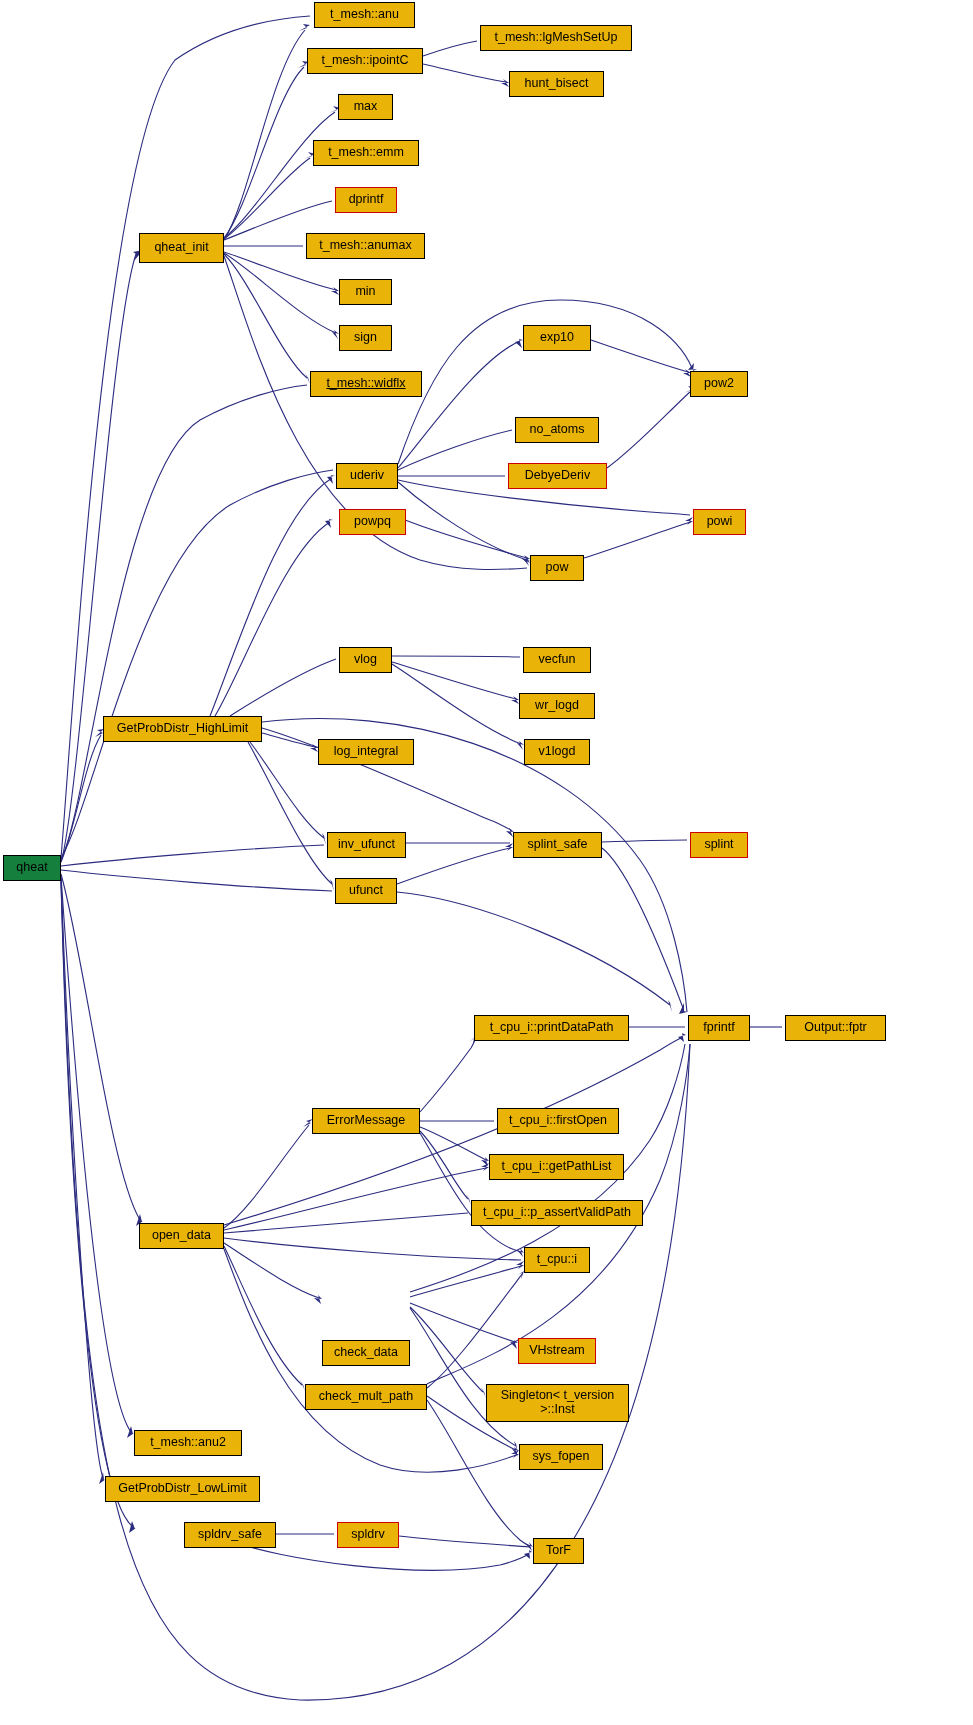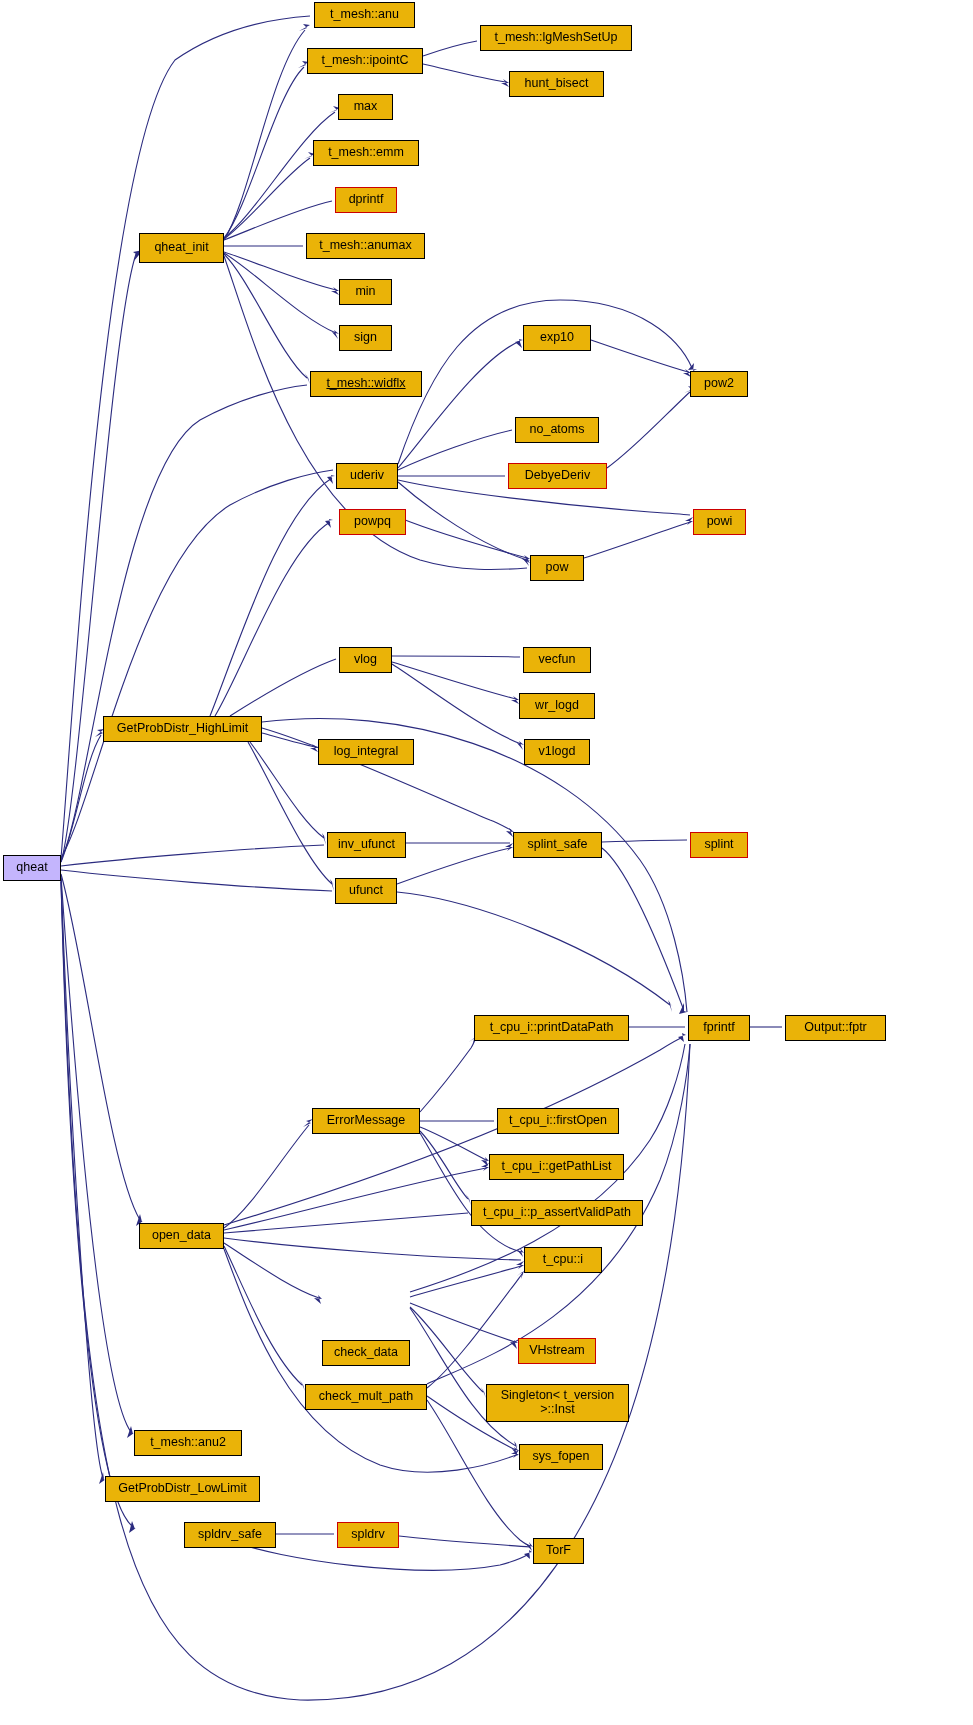--- a/index.html
+++ b/index.html
@@ -27,21 +27,21 @@
     align-items: center;
     justify-content: center;
     text-align: center;
     white-space: pre;
     padding: 0 3px;
   }
   .node.red {
     border-color: #cc0000;
   }
   .node.current {
-    background: #c4b5fd;
+    background: #15803d;
     border-color: #000000;
   }
   svg#edges {
     position: absolute;
     left: 0;
     top: 0;
     width: 973px;
     height: 1725px;
     overflow: visible;
   }
@@ -324,21 +324,21 @@
     <div class="node red" style="left: 690px; top: 832px; width: 58px; height: 26px;">splint</div>
     <div class="node" style="left: 335px; top: 878px; width: 62px; height: 26px; text-align: center;">ufunct</div>
     <div class="node" style="left: 474px; top: 1015px; width: 155px; height: 26px;">t_cpu_i::printDataPath</div>
     <div class="node" style="left: 688px; top: 1015px; width: 62px; height: 26px;">fprintf</div>
     <div class="node" style="left: 785px; top: 1015px; width: 101px; height: 26px;">Output::fptr</div>
     <div class="node" style="left: 312px; top: 1108px; width: 108px; height: 26px;">ErrorMessage</div>
     <div class="node" style="left: 497px; top: 1108px; width: 122px; height: 26px;">t_cpu_i::firstOpen</div>
     <div class="node" style="left: 489px; top: 1154px; width: 135px; height: 26px;">t_cpu_i::getPathList</div>
     <div class="node" style="left: 471px; top: 1200px; width: 172px; height: 26px;">t_cpu_i::p_assertValidPath</div>
     <div class="node" style="left: 139px; top: 1223px; width: 85px; height: 26px;">open_data</div>
-    <div class="node" style="left: 524px; top: 1247px; width: 78px; height: 26px;">t_cpu::i</div>
+    <div class="node" style="left: 524px; top: 1247px; width: 66px; height: 26px;">t_cpu::i</div>
     <div class="node" style="left: 322px; top: 1292px; width: 88px; height: 26px; margin-top: 48px;">check_data</div>
     <div class="node red" style="left: 518px; top: 1338px; width: 78px; height: 26px;">VHstream</div>
     <div class="node" style="left: 486px; top: 1384px; width: 143px; height: 38px;">Singleton&lt; t_version
 &gt;::Inst</div>
     <div class="node" style="left: 305px; top: 1384px; width: 122px; height: 26px;">check_mult_path</div>
     <div class="node" style="left: 519px; top: 1444px; width: 84px; height: 26px;">sys_fopen</div>
     <div class="node" style="left: 134px; top: 1430px; width: 108px; height: 26px;">t_mesh::anu2</div>
     <div class="node" style="left: 105px; top: 1476px; width: 155px; height: 26px;">GetProbDistr_LowLimit</div>
     <div class="node" style="left: 136px; top: 1522px; width: 92px; height: 26px; margin-left: 48px;">spldrv_safe</div>
     <div class="node red" style="left: 337px; top: 1522px; width: 62px; height: 26px;">spldrv</div>

